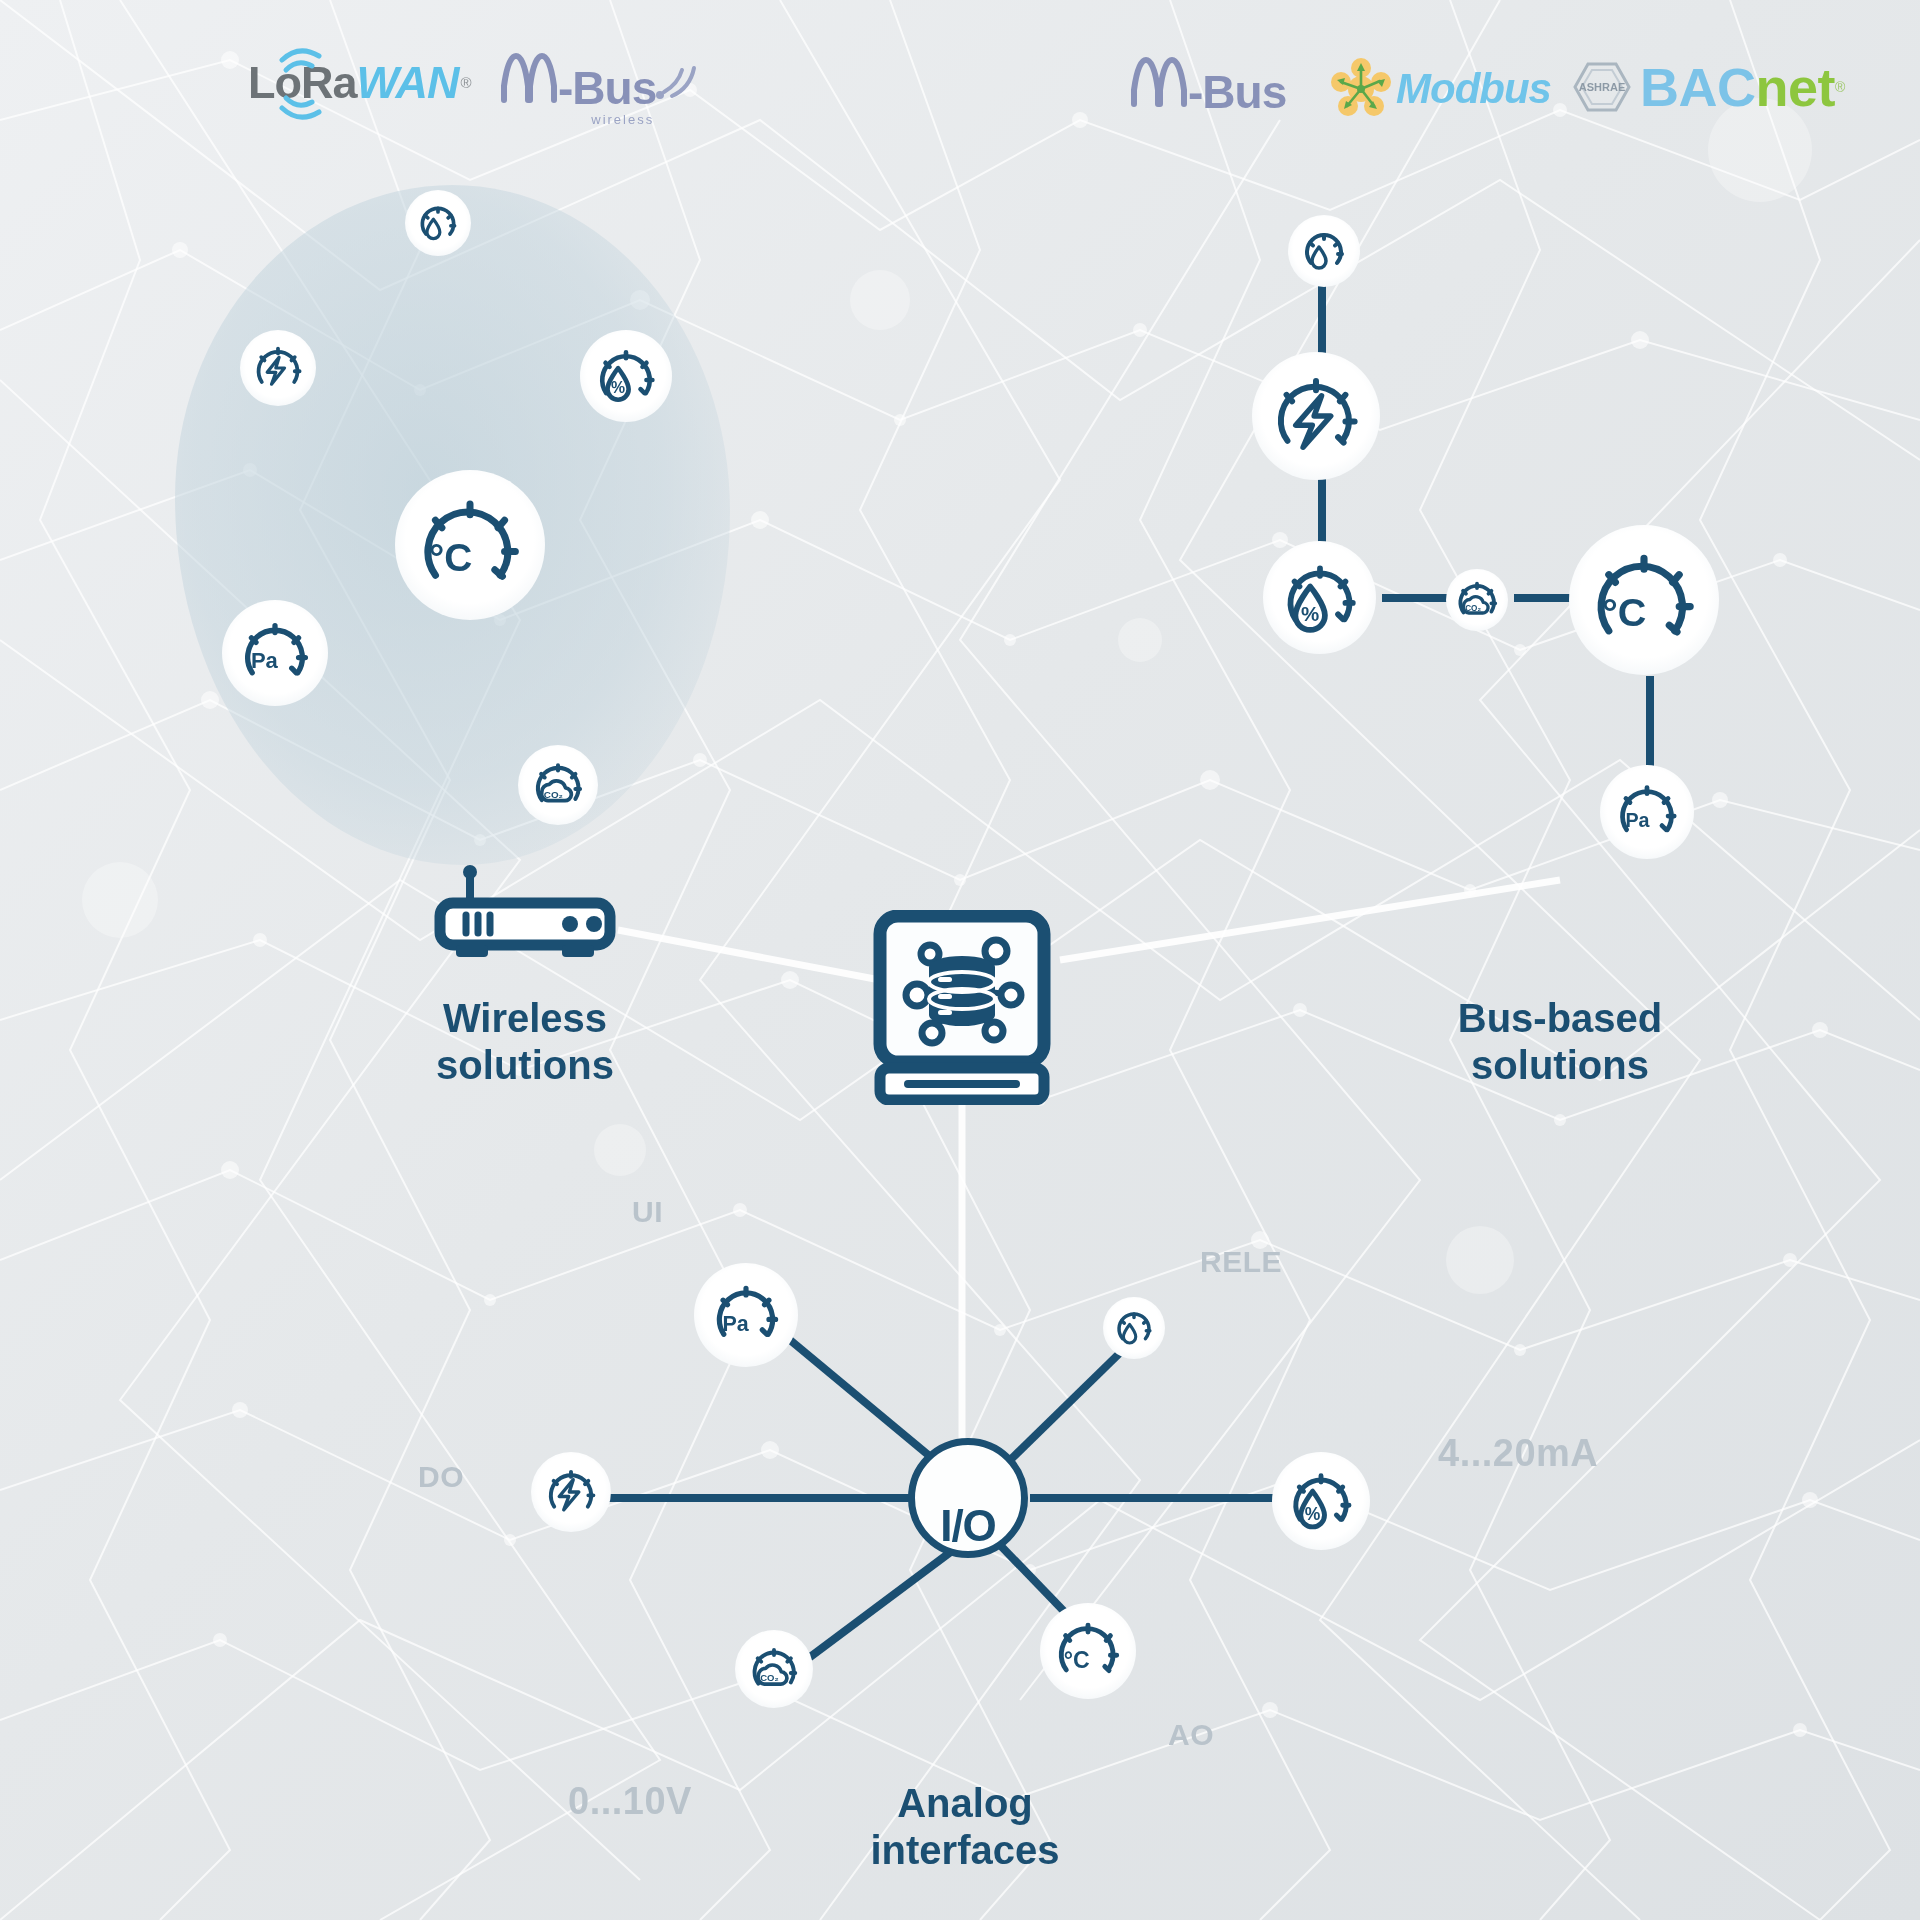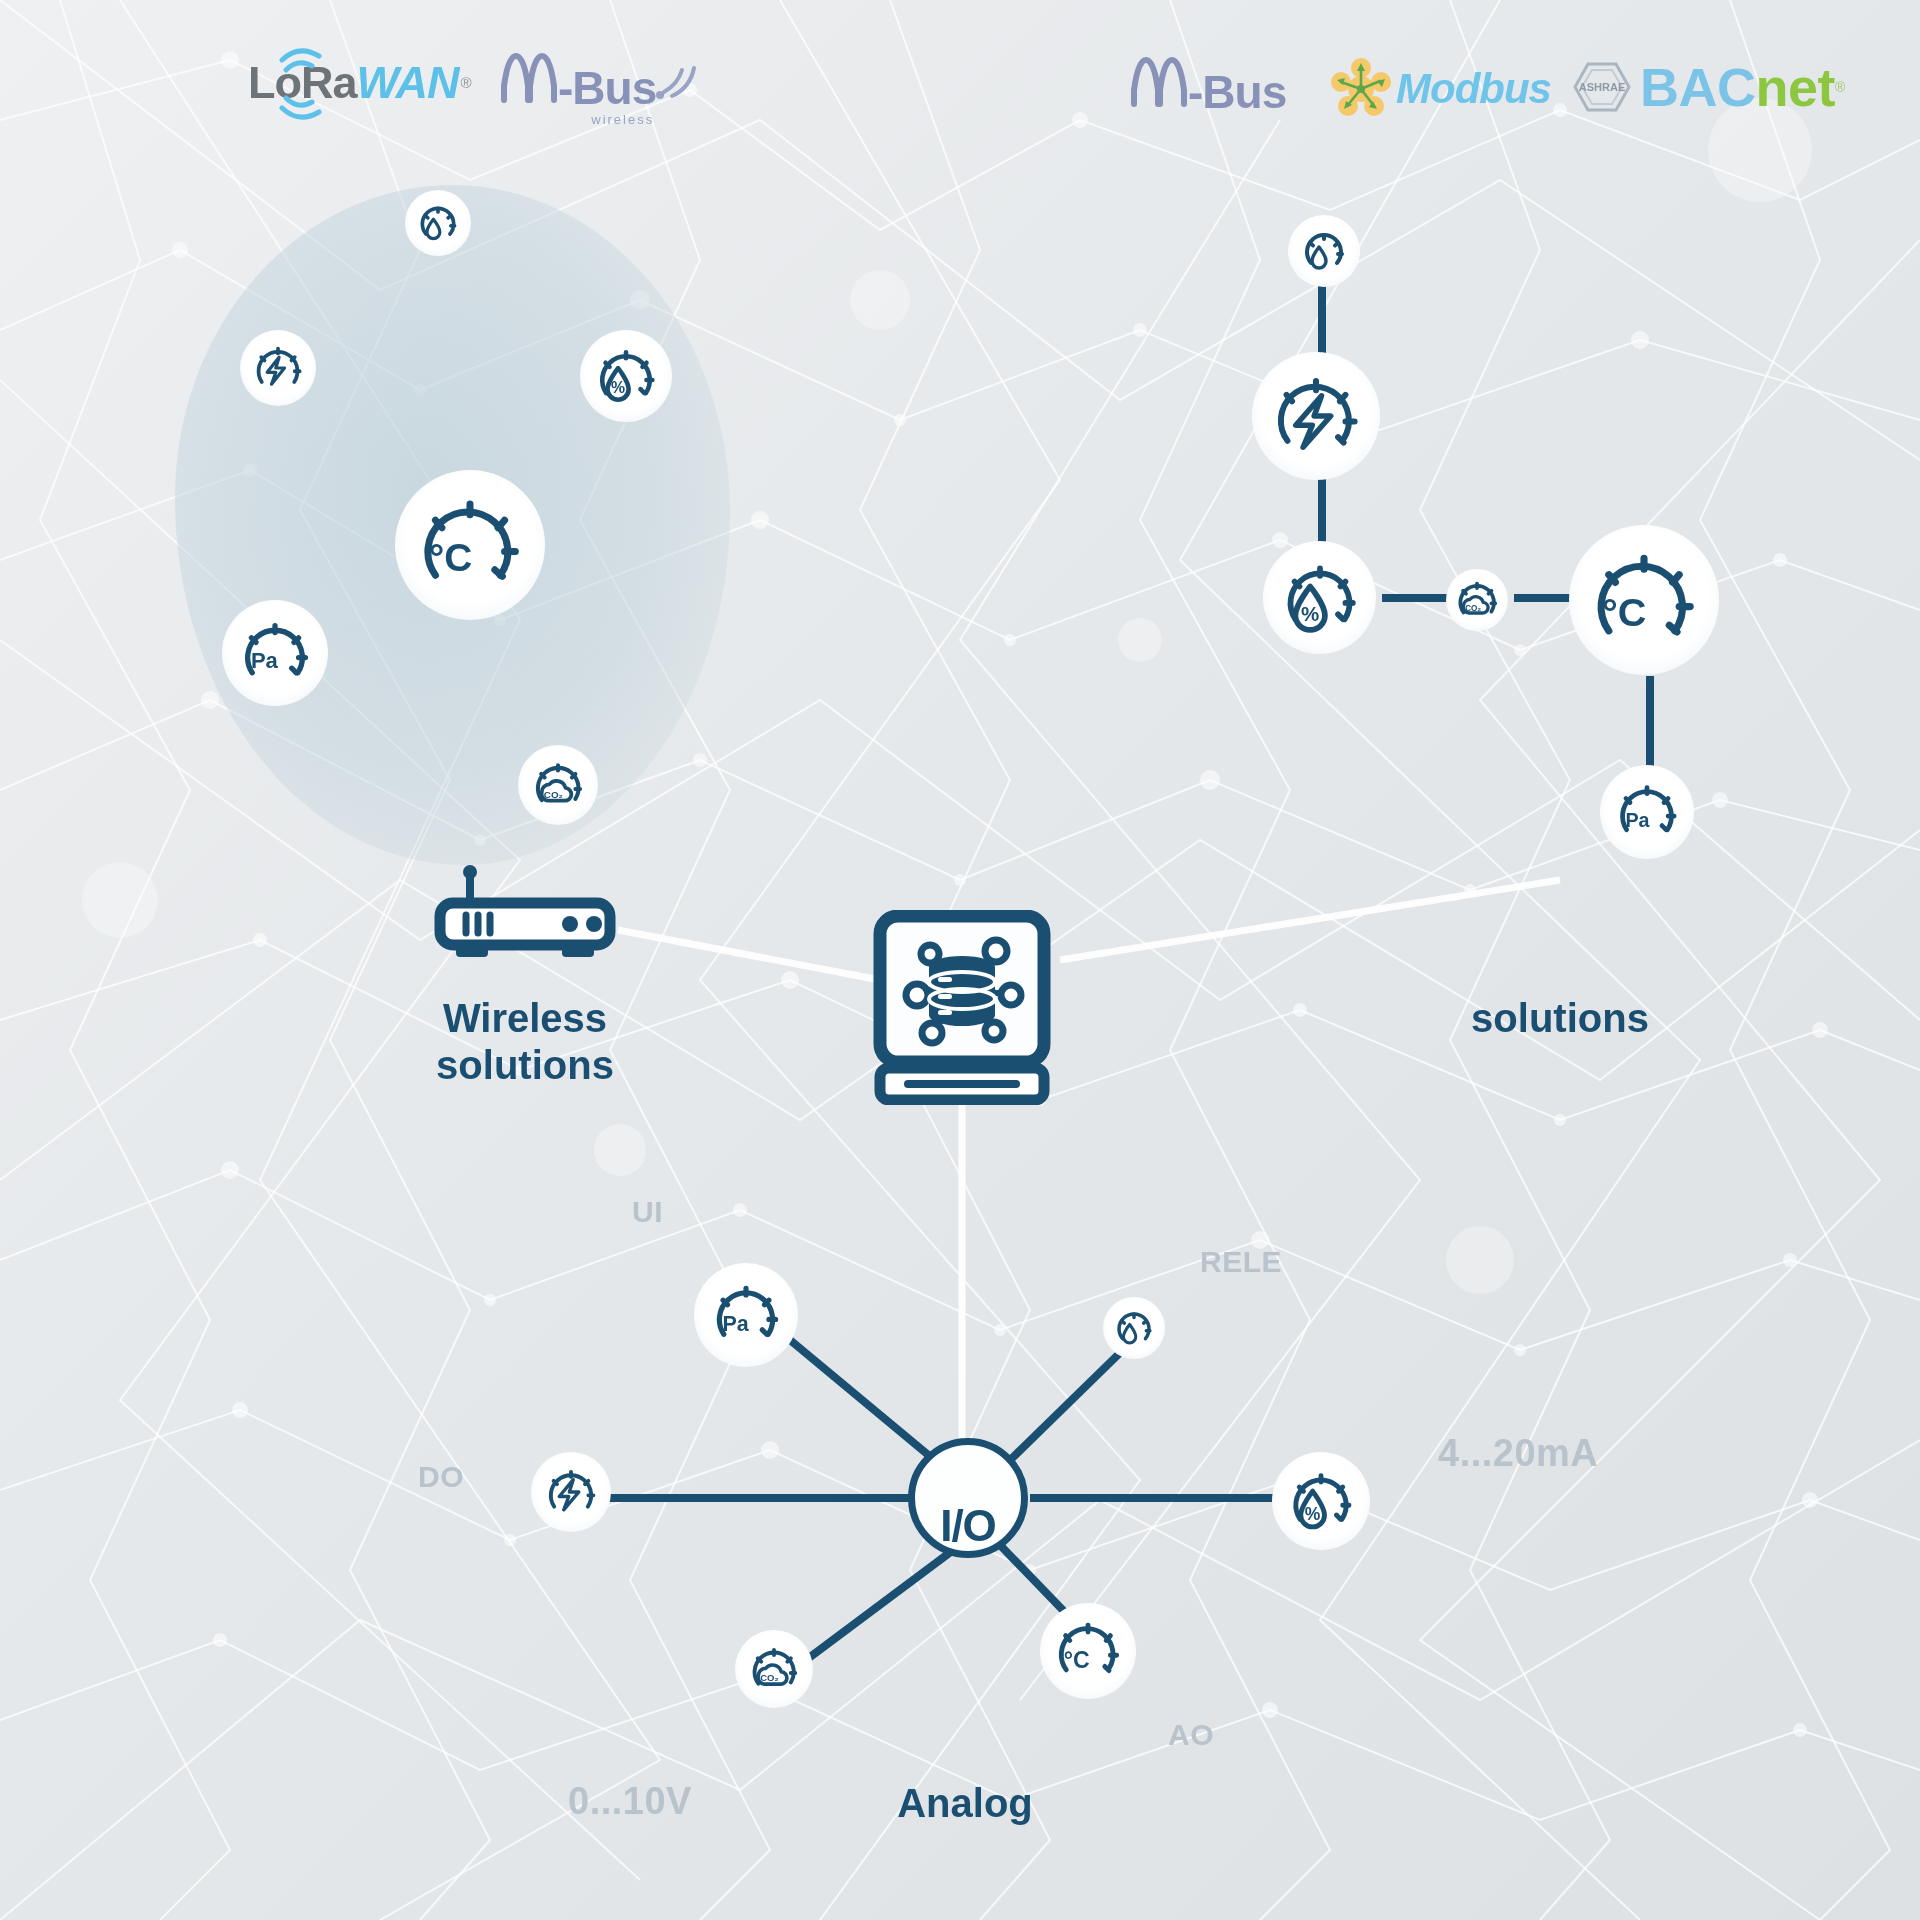--- a/index.html
+++ b/index.html
@@ -509,20 +509,21 @@
     <svg width="68" height="68" viewBox="0 0 100 100">
       <g fill="none" stroke="#1b4f72" stroke-width="7" stroke-linecap="round">
         <path d="M20 76 A36 36 0 1 1 80 76"></path>
         <path d="M50 14 L50 23 M81 30 L75 36 M90 56 L81 56 M19 30 L25 36 M78 76 L72 70"></path>
       </g>
       <text x="36" y="72" font-family="Liberation Sans, sans-serif" font-size="29" font-weight="bold" fill="#1b4f72" text-anchor="middle">Pa</text>
     </svg>
   </div>
 
   <div class="heading" style="left:1370px; top:995px; width:380px;">
+    <div>Bus-based</div>
     <div>solutions</div>
   </div>
 
   <div class="server-icon" style="left:872px; top:910px; width:180px; height:195px;">
     <svg width="180" height="195" viewBox="0 0 180 195">
       <rect x="8" y="6" width="164" height="146" rx="18" ry="18" fill="#fbfdfe" stroke="#1b4f72" stroke-width="13"></rect>
       <g>
         <g stroke="#1b4f72" stroke-width="6" fill="none">
           <line x1="90" y1="79" x2="62" y2="48"></line>
           <line x1="90" y1="79" x2="120" y2="46"></line>
@@ -620,20 +621,21 @@
       <text x="34" y="74" font-family="Liberation Sans, sans-serif" font-size="33" font-weight="bold" fill="#1b4f72" text-anchor="middle">°C</text>
     </svg>
   </div>
 
   <div class="io-hub" style="left:908px; top:1438px; width:106px; height:106px;">
     <span>I/O</span>
   </div>
 
   <div class="heading" style="left:800px; top:1780px; width:330px;">
     <div>Analog</div>
+    <div>interfaces</div>
   </div>
 
   <div class="iface-tag" style="left:632px; top:1195px;">UI</div>
   <div class="iface-tag" style="left:1200px; top:1245px;">RELE</div>
   <div class="iface-tag" style="left:418px; top:1460px;">DO</div>
   <div class="iface-tag big" style="left:1438px; top:1432px;">4...20mA</div>
   <div class="iface-tag big" style="left:568px; top:1780px;">0...10V</div>
   <div class="iface-tag" style="left:1168px; top:1718px;">AO</div>
 
 </div>

